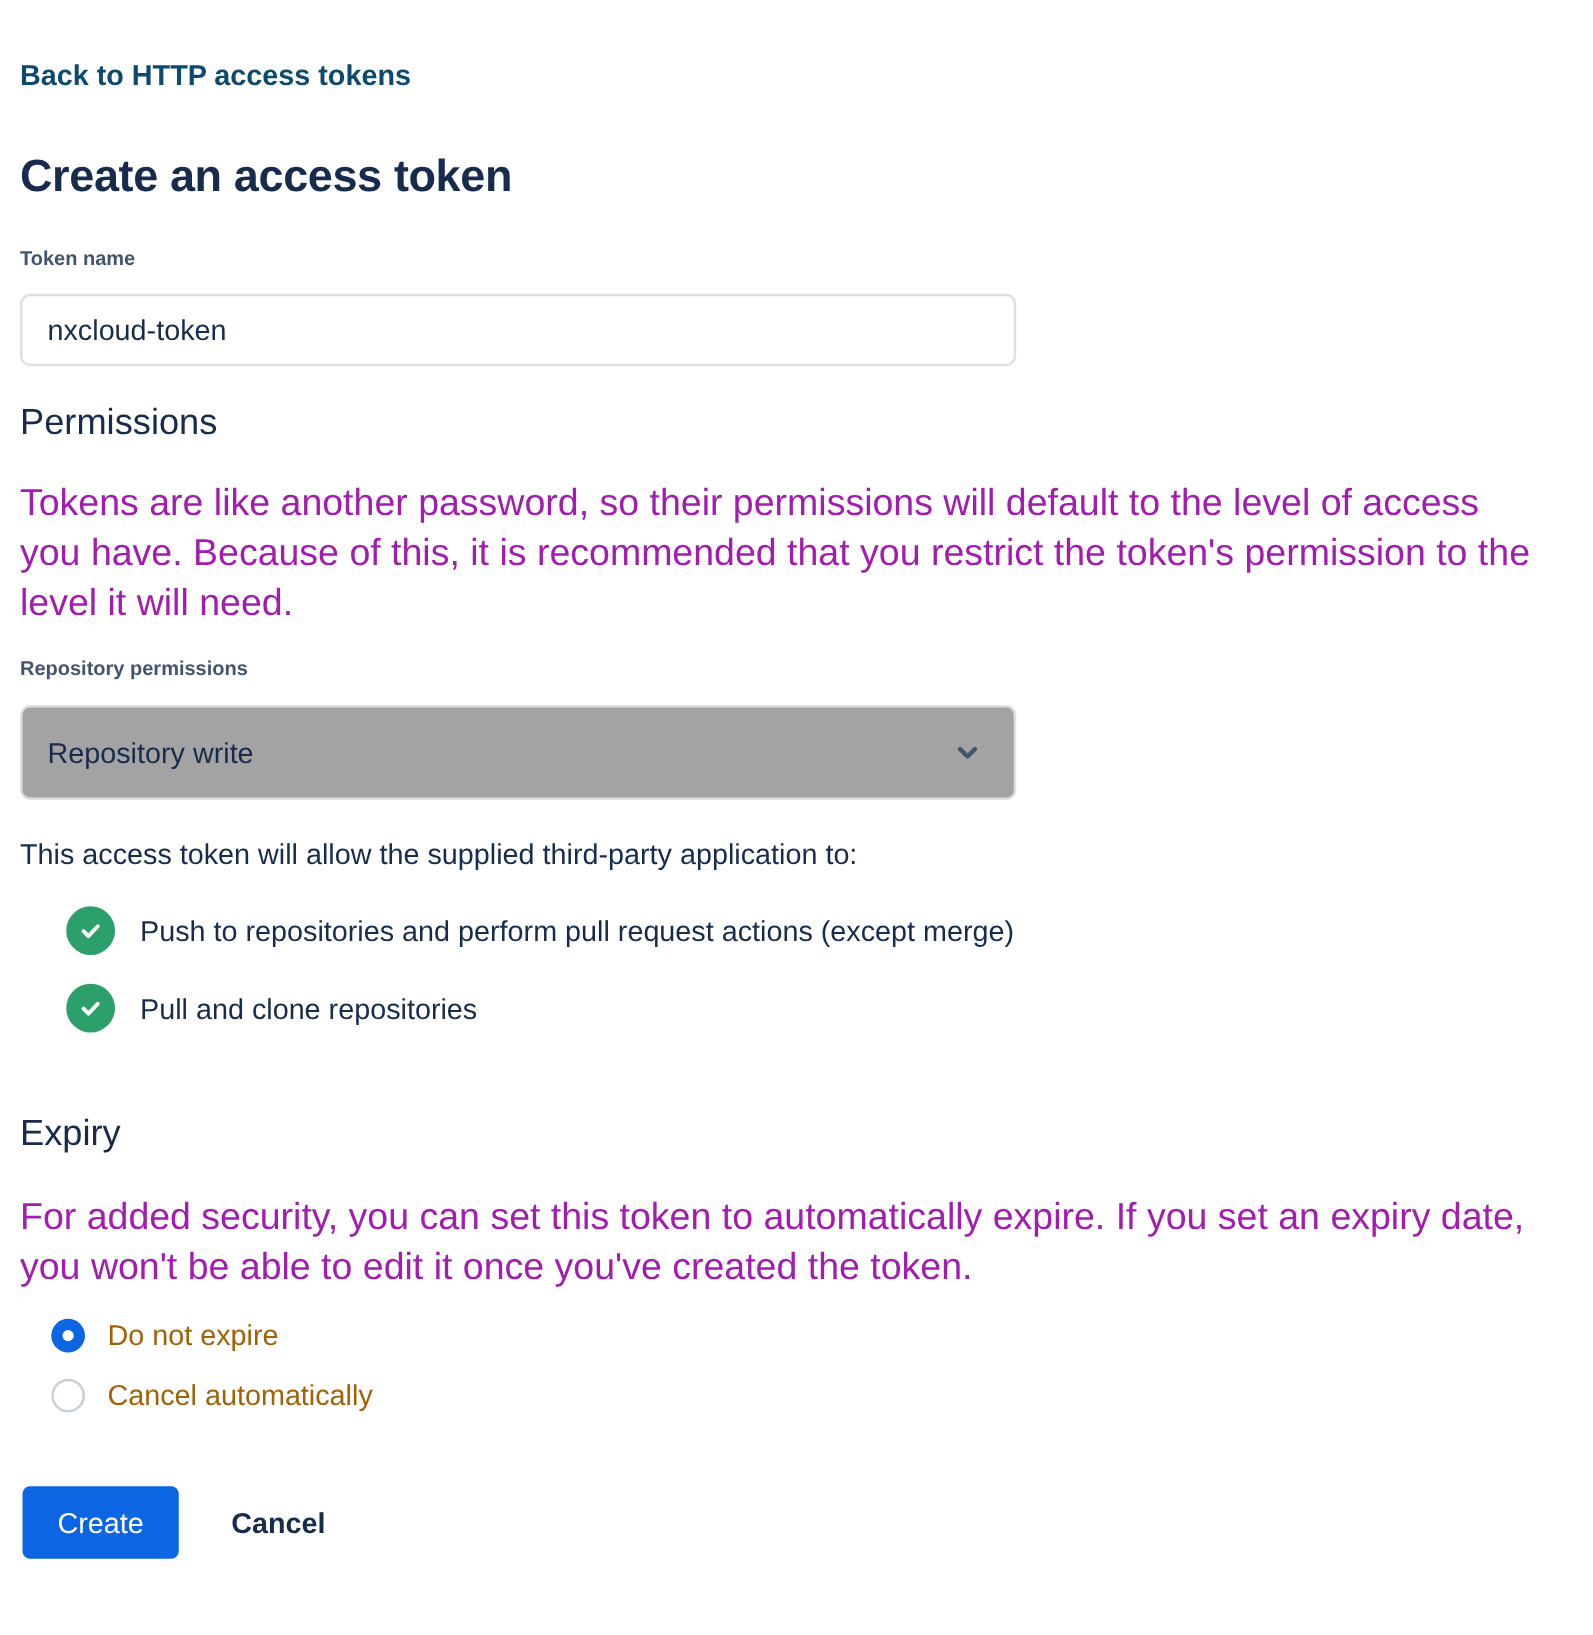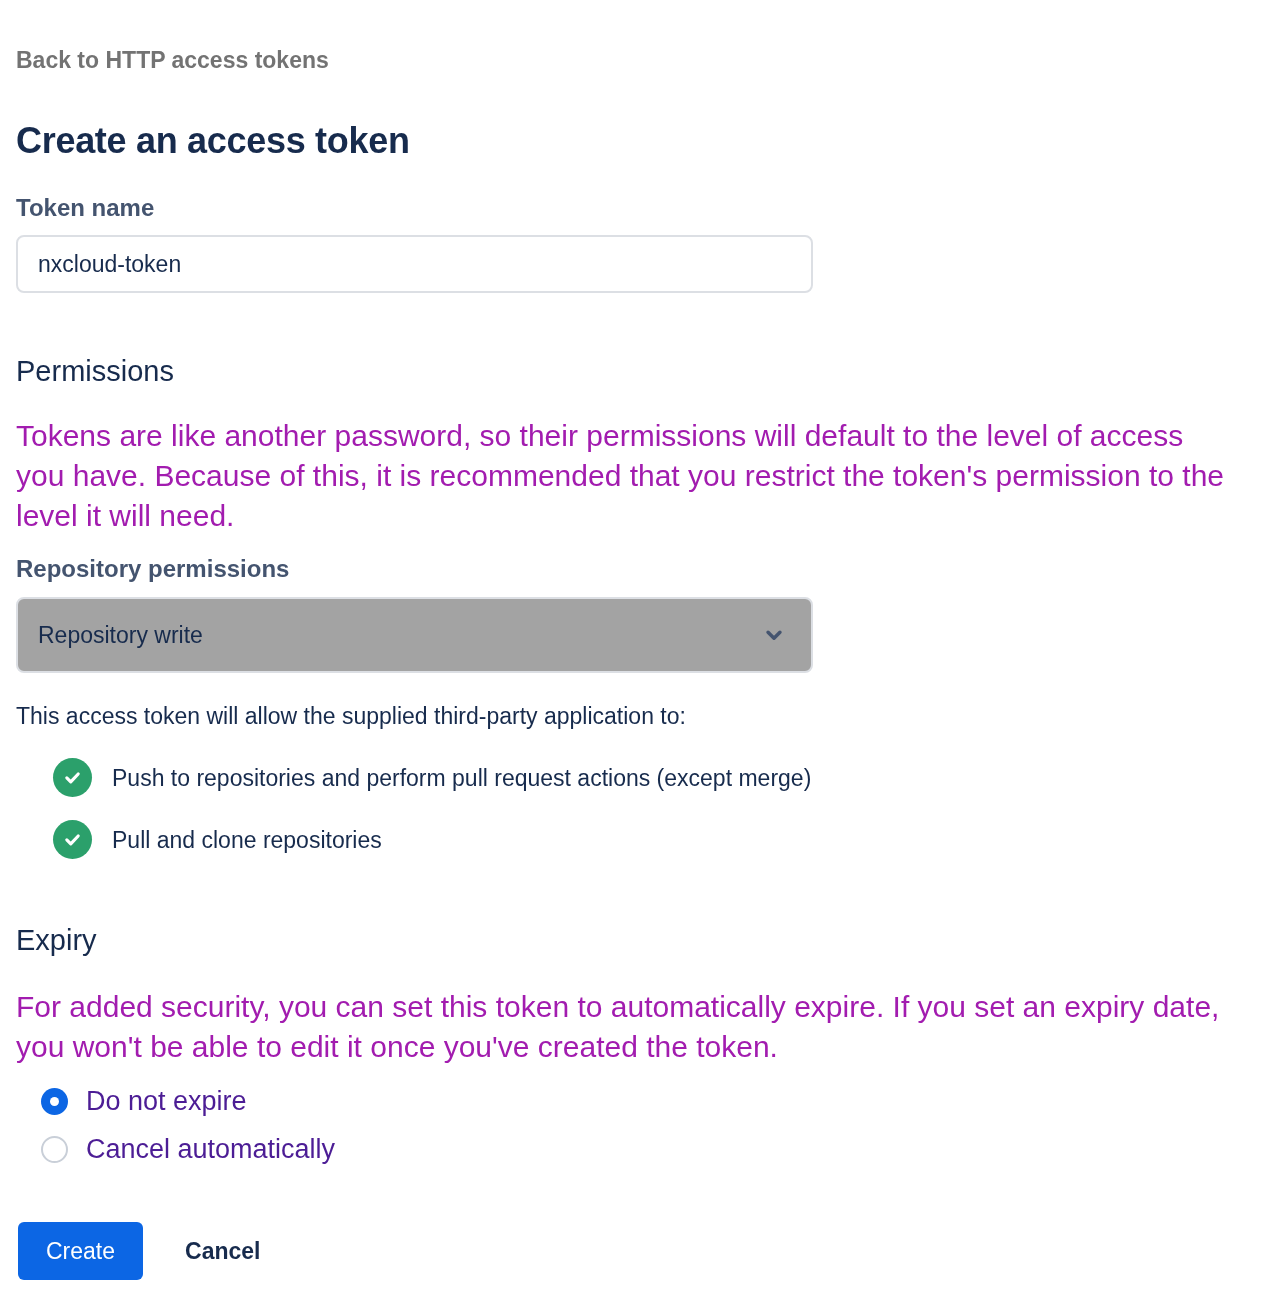--- a/index.html
+++ b/index.html
@@ -14,40 +14,40 @@
   .page {
     padding: 46px 16px 0 16px;
   }
 
   
   .back-link {
     display: inline-block;
     font-size: 23px;
     line-height: 28px;
     font-weight: 700;
-    color: #737373;
+    color: #0c4a6e;
     text-decoration: none;
     cursor: pointer;
   }
 
   
   .page-title {
     margin-top: 48px;
     font-size: 36px;
     line-height: 38px;
     font-weight: 700;
     color: #172B4D;
     letter-spacing: -0.3px;
   }
 
   
   .field-label {
     display: block;
     margin-top: 38px;
-    font-size: 24px;
+    font-size: 16px;
     line-height: 20px;
     font-weight: 600;
     color: #44546F;
   }
 
   
   .text-input {
     display: block;
     margin-top: 17px;
     width: 797px;
@@ -62,21 +62,21 @@
     outline: none;
   }
 
   
   .section-heading {
     font-size: 29px;
     line-height: 32px;
     font-weight: 500;
     color: #172B4D;
   }
-  .heading-permissions { margin-top: 62px; }
+  .heading-permissions { margin-top: 29px; }
   .heading-expiry { margin-top: 64px; }
 
   
   .body-text {
     margin-top: 29px;
     max-width: 1215px;
     font-size: 30px;
     line-height: 40px;
     font-weight: 400;
     color: #a21caf;
@@ -163,22 +163,22 @@
     margin: -4.5px 0 0 -4.5px;
     border-radius: 50%;
     background: #ffffff;
   }
   .radio-circle.unselected {
     background: #ffffff;
     border: 2.5px solid #C9CfD8;
   }
   .radio-label {
     margin-left: 18px;
-    font-size: 27px;
-    color: #4c1d95;
+    font-size: 23px;
+    color: #a16207;
   }
 
   
   .actions {
     margin-top: 57px;
     margin-left: 2px;
     display: flex;
   }
   .btn-primary {
     height: 58px;

